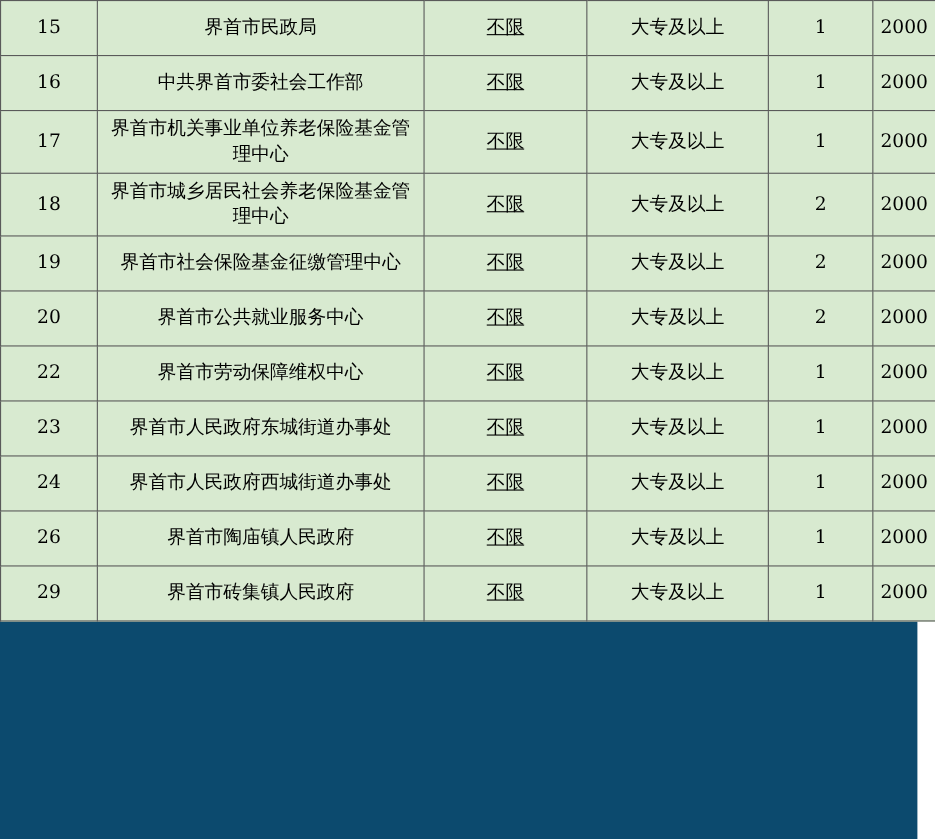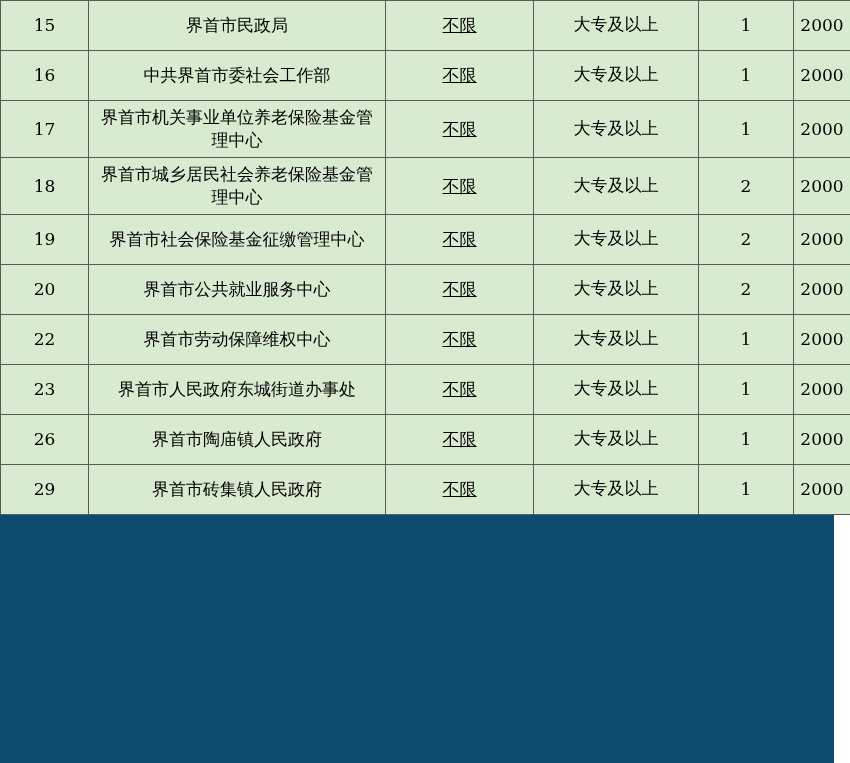--- a/index.html
+++ b/index.html
@@ -133,20 +133,28 @@
       </tr>
       <tr class="r-tall">
         <td class="idx">23</td>
         <td class="unit">界首市人民政府东城街道办事处</td>
         <td class="major">不限</td>
         <td class="edu">大专及以上</td>
         <td class="count">1</td>
         <td class="fee">2000</td>
       </tr>
       <tr class="r-tall">
+        <td class="idx">24</td>
+        <td class="unit">界首市人民政府西城街道办事处</td>
+        <td class="major">不限</td>
+        <td class="edu">大专及以上</td>
+        <td class="count">1</td>
+        <td class="fee">2000</td>
+      </tr>
+      <tr class="r-tall">
         <td class="idx">26</td>
         <td class="unit">界首市陶庙镇人民政府</td>
         <td class="major">不限</td>
         <td class="edu">大专及以上</td>
         <td class="count">1</td>
         <td class="fee">2000</td>
       </tr>
       <tr class="r-tall">
         <td class="idx">29</td>
         <td class="unit">界首市砖集镇人民政府</td>

